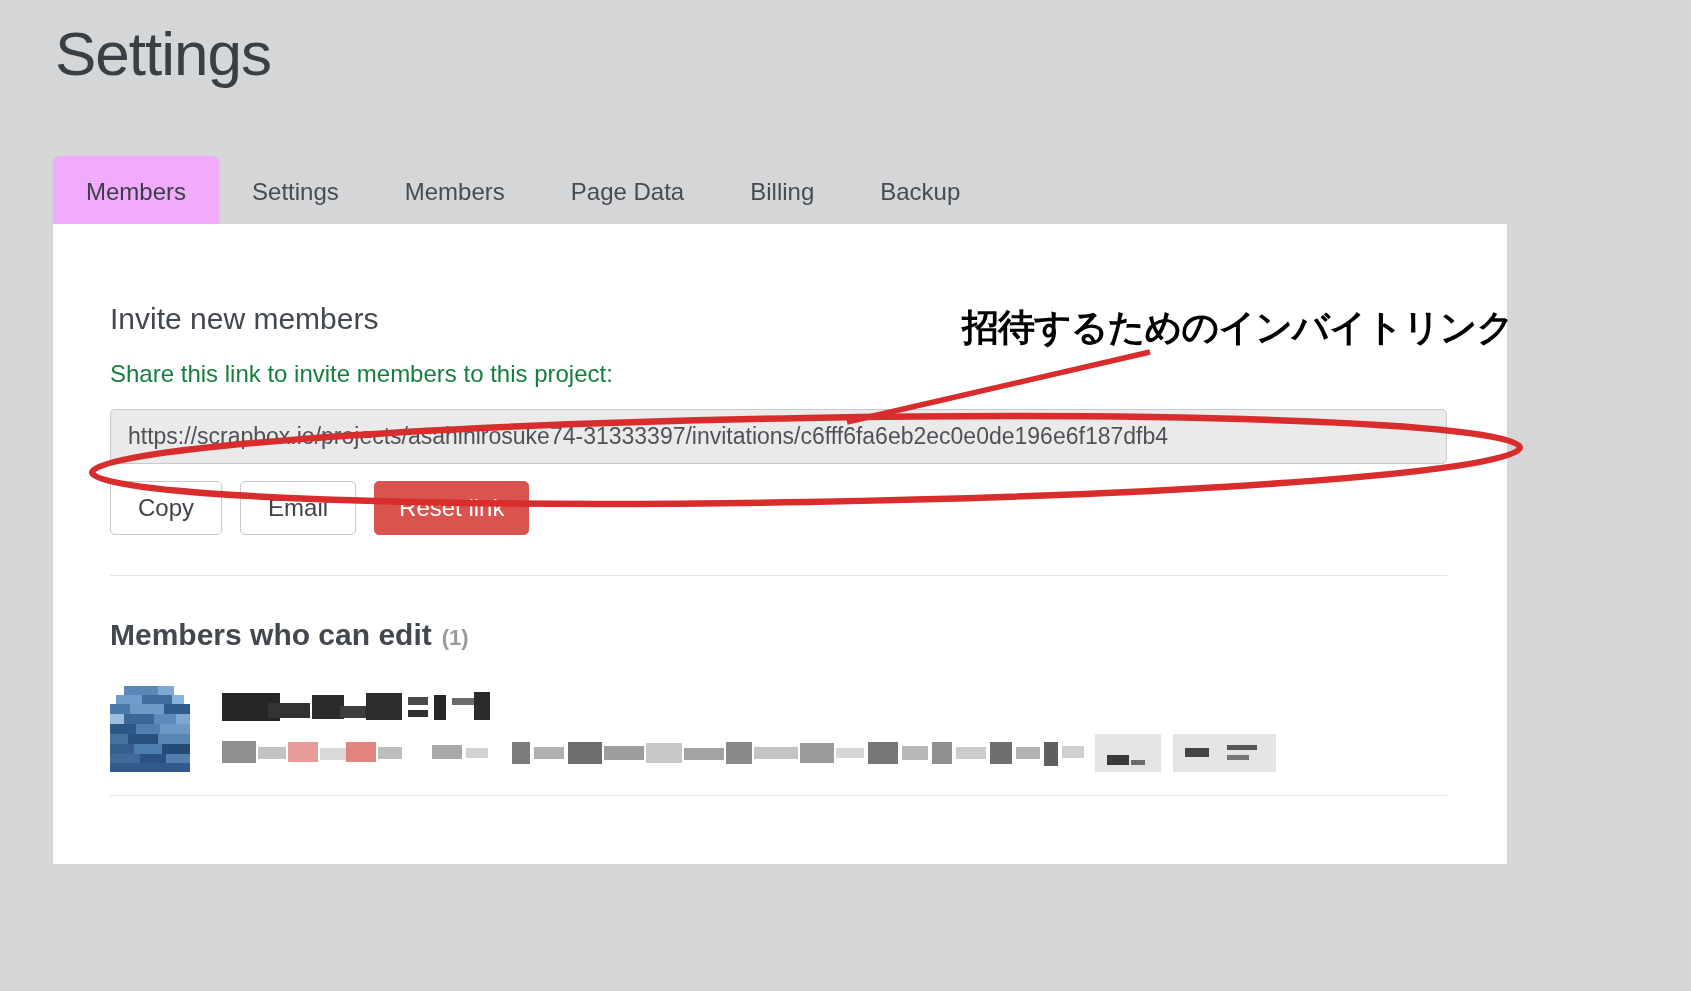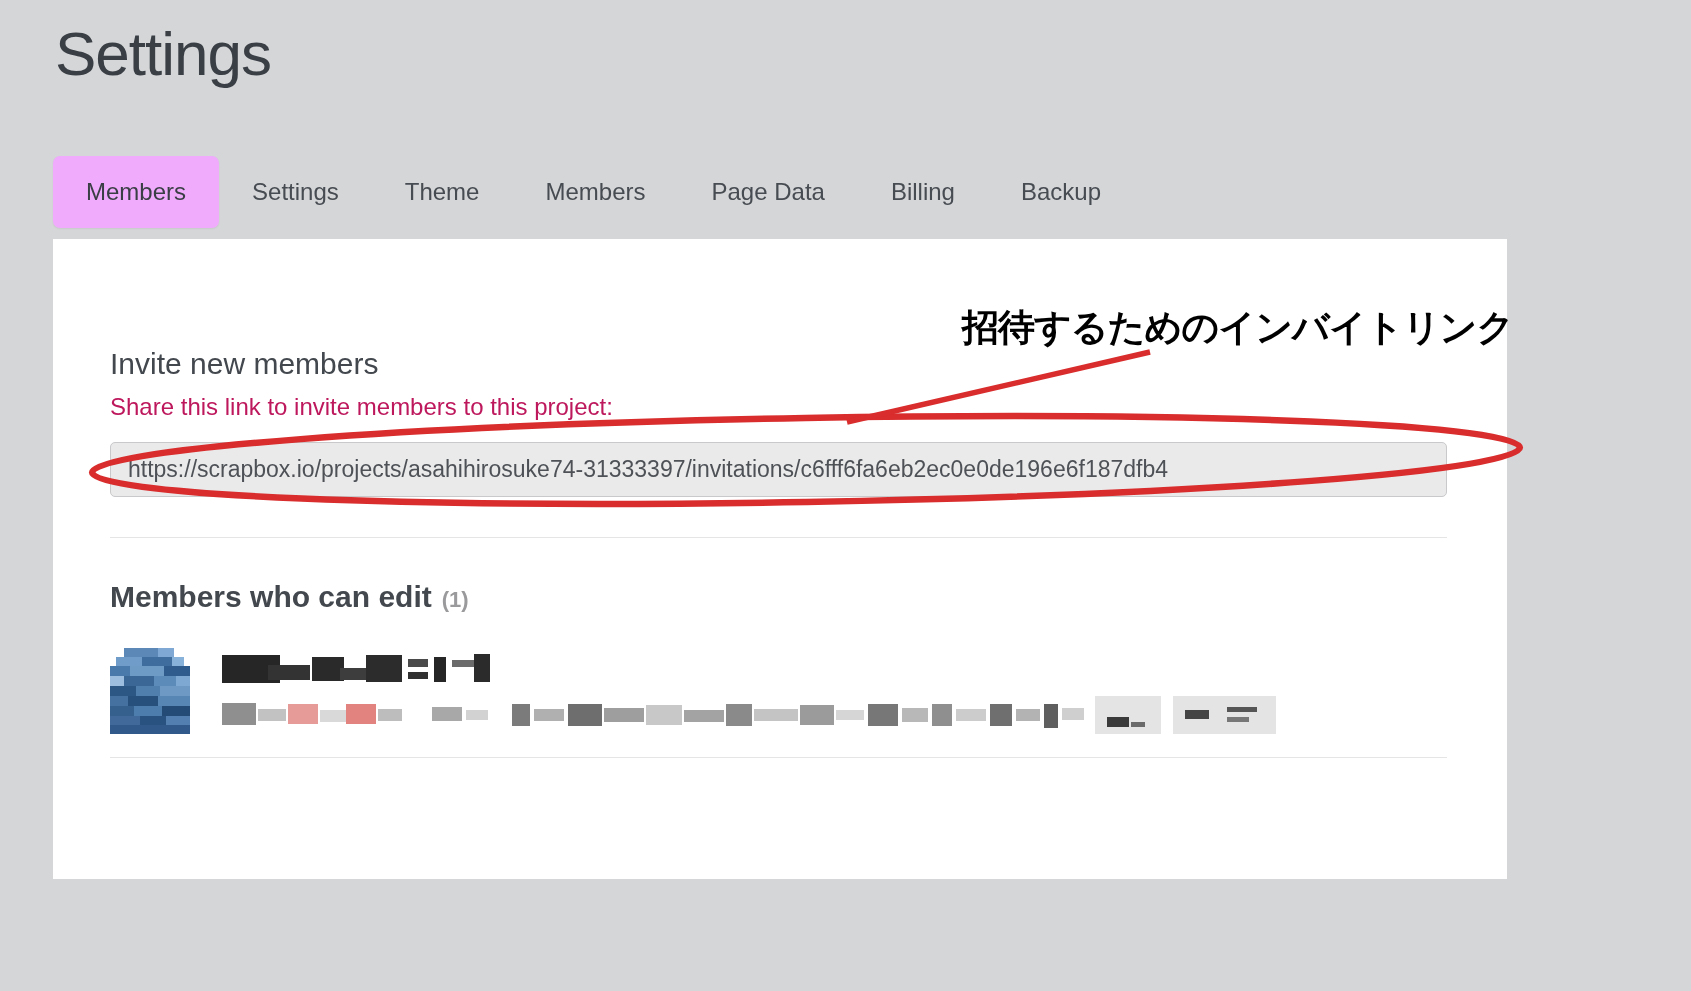--- a/index.html
+++ b/index.html
@@ -26,28 +26,28 @@
     padding:0 33px;
     font-size:24px;color:#474c52;
     cursor:pointer;border-radius:7px;
     white-space:nowrap;
   }
   .tab.active{
     background:#f0abfc;color:#3a3f45;
     box-shadow:0 1px 2px rgba(0,0,0,0.06);
   }
   .panel{
-    position:absolute;left:53px;top:239px;
+    position:absolute;left:53px;top:224px;
     width:1454px;height:640px;
     background:#ffffff;
     box-sizing:border-box;
-    padding:108px 60px 0 57px;
+    padding:78px 60px 0 57px;
   }
   .invite-heading{font-size:30px;color:#43484e;font-weight:400;margin:0;}
-  .invite-desc{font-size:24px;color:#be185d;margin-top:12px;}
+  .invite-desc{font-size:24px;color:#15803d;margin-top:24px;}
   .link-input{
     margin-top:21px;
     width:100%;height:55px;box-sizing:border-box;
     background:#eaeaeb;border:1px solid #c9c9cb;border-radius:5px;
     padding:0 17px;
     font-family:"Liberation Sans", sans-serif;
     font-size:23px;color:#4e5257;
     outline:none;
   }
   .btn-row{margin-top:17px;display:flex;align-items:center;}
@@ -86,34 +86,38 @@
 </head>
 <body>
 
 <div class="page">
 
   <div class="page-title">Settings</div>
 
   <div class="tabs">
     <div class="tab active">Members</div>
     <div class="tab">Settings</div>
-    <div class="tab">Theme</div>
     <div class="tab">Members</div>
     <div class="tab">Page Data</div>
     <div class="tab">Billing</div>
     <div class="tab">Backup</div>
   </div>
 
   <div class="panel">
 
     <h2 class="invite-heading">Invite new members</h2>
     <div class="invite-desc">Share this link to invite members to this project:</div>
 
     <input class="link-input" type="text" readonly="" value="https://scrapbox.io/projects/asahihirosuke74-31333397/invitations/c6fff6fa6eb2ec0e0de196e6f187dfb4" style="">
 
+    <div class="btn-row">
+      <button class="btn">Copy</button>
+      <button class="btn">Email</button>
+      <button class="btn btn-danger">Reset link</button>
+    </div>
 
     <hr class="divider">
 
     <div class="members-heading">
       <span>Members who can edit</span><span class="members-count">(1)</span>
     </div>
 
     <div class="member-row">
       <svg class="member-avatar" width="80" height="86" viewBox="0 0 80 86" xmlns="http://www.w3.org/2000/svg">
         <rect x="14" y="0" width="34" height="9" fill="#5b88b6"></rect>

